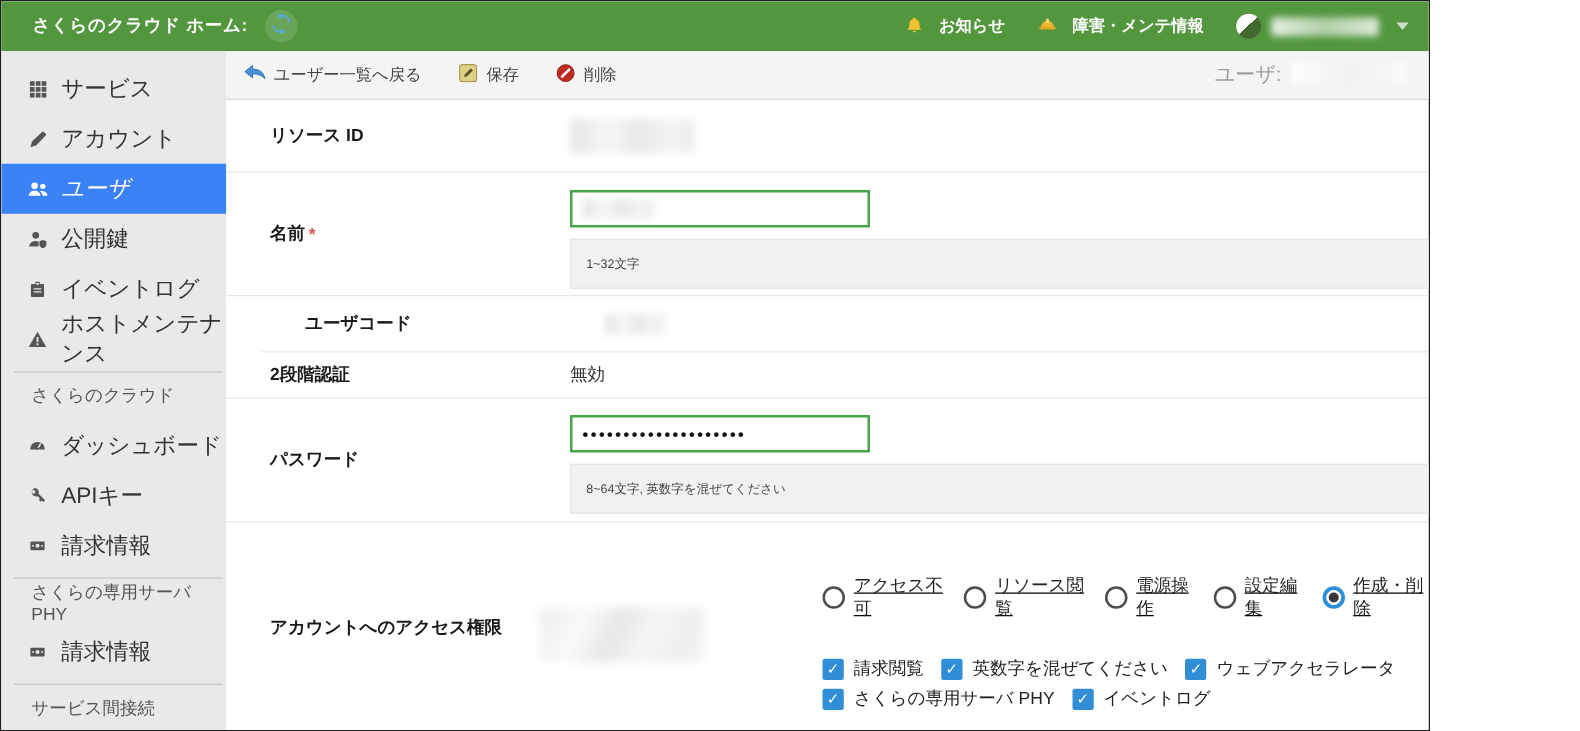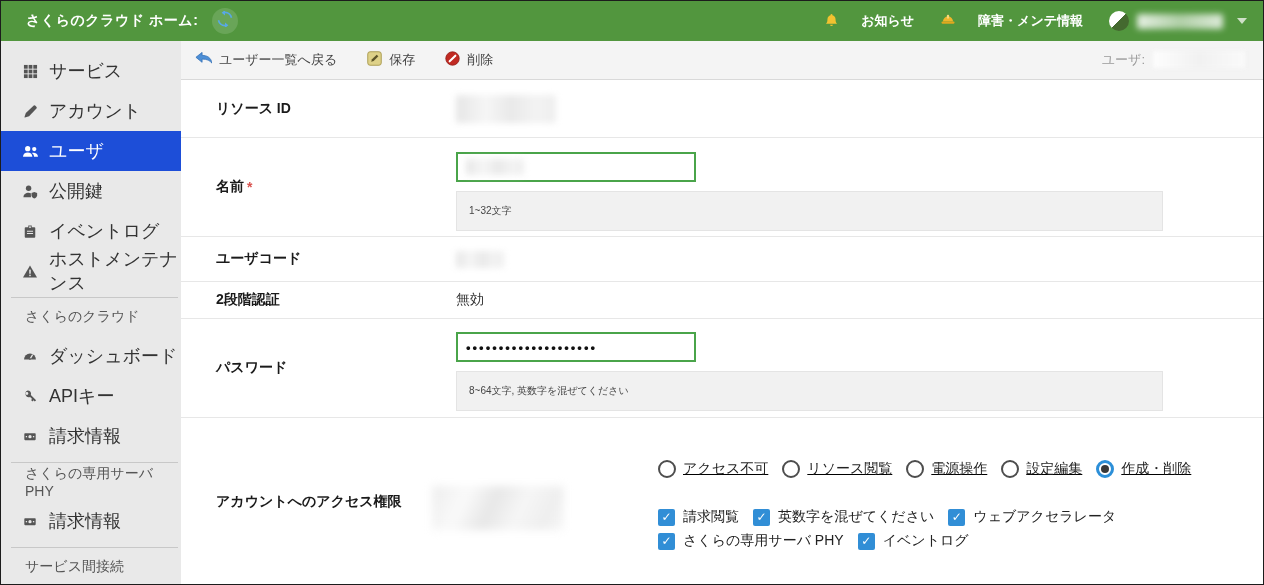--- a/index.html
+++ b/index.html
@@ -1,59 +1,59 @@
 <!DOCTYPE html>
 <html><head>
 <meta charset="utf-8">
 <style>
   * { margin:0; padding:0; box-sizing:border-box; }
   html,body { width:1264px; height:585px; font-family:"Liberation Sans","DejaVu Sans",sans-serif; }
-  .screen { width:1264px; height:585px; border:1px solid #1c1c1c; display:flex; flex-direction:column; overflow:hidden; background:#fff; }
+  .screen { width:1144px; height:585px; border:1px solid #1c1c1c; display:flex; flex-direction:column; overflow:hidden; background:#fff; }
 
   
   .topbar { height:40px; background:#52963e; display:flex; align-items:center; color:#fff; flex:0 0 auto; }
   .topbar-title { font-size:14px; font-weight:bold; padding-left:25px; letter-spacing:.5px; }
   .refresh-btn { margin-left:14px; width:26px; height:26px; border-radius:50%; background:#69a558; display:flex; align-items:center; justify-content:center; cursor:pointer; }
   .topbar-right { margin-left:auto; display:flex; align-items:center; gap:8px; padding-right:16px; }
-  .topbar-link { display:flex; align-items:center; gap:22px; font-size:13px; font-weight:bold; color:#fff; cursor:pointer; margin-right:18px; }
+  .topbar-link { display:flex; align-items:center; gap:12px; font-size:13px; font-weight:bold; color:#fff; cursor:pointer; margin-right:18px; }
   .avatar { width:20px; height:20px; border-radius:50%; background:linear-gradient(135deg,#ffffff 48%,#44692f 48%); }
   .caret-down { width:0; height:0; border-left:5px solid transparent; border-right:5px solid transparent; border-top:6px solid #cfe0c8; margin-left:6px; }
 
   .blur { filter:blur(3px); border-radius:2px; }
   .blur-light { background:linear-gradient(90deg,rgba(255,255,255,.85),rgba(255,255,255,.55),rgba(255,255,255,.8)); }
   .blur-gray { background:linear-gradient(90deg,#e6e6e6,#f6f6f6 30%,#e9e9e9 55%,#f3f3f3 80%,#eee); }
 
   
   .page-body { flex:1; display:flex; min-height:0; }
 
   
   .sidebar { width:180px; background:#e9e9e9; flex:0 0 auto; padding-top:10px; overflow:hidden; }
   .side-item { height:40px; display:flex; align-items:center; padding-left:20px; gap:10px; font-size:18px; color:#333; cursor:pointer; }
   .side-item .sicon { width:18px; display:flex; justify-content:center; color:#555; flex:0 0 auto; }
-  .side-item.selected { background:#1d4ed8; color:#fff; }
+  .side-item.selected { background:#3b82f6; color:#fff;font-style:italic; }
   .side-item.selected .sicon { color:#fff; }
   .side-divider { border-top:1px solid #c8c8c8; margin:6px 3px 0 10px; }
   .side-section { height:38px; display:flex; align-items:center; padding-left:24px; font-size:14px; color:#555; }
 
   
   .main { flex:1; display:flex; flex-direction:column; min-width:0; }
   .toolbar { height:39px; background:#f4f4f4; border-bottom:1px solid #d9d9d9; display:flex; align-items:center; padding:0 18px 0 14px; flex:0 0 auto; }
   .tool-btn { display:flex; align-items:center; gap:7px; font-size:13px; color:#444; cursor:pointer; margin-right:30px; }
-  .toolbar-user { margin-left:auto; display:flex; align-items:flex-start; gap:8px; font-size:13px; color:#999; }
+  .toolbar-user { margin-left:auto; display:flex; align-items:flex-start; gap:8px; font-size:16px; color:#999; }
   .toolbar-user-redacted { width:92px; height:17px; background:linear-gradient(90deg,#fdfdfd,#f1f1f1,#fafafa); filter:blur(2px); }
 
   .form { flex:1; overflow:hidden; }
   .form-row { display:flex; border-bottom:1px solid #e7e7e7; }
   .row-label { width:275px; padding-left:35px; flex:0 0 auto; font-size:14px; font-weight:bold; color:#1a1a1a; display:flex; align-items:center; }
   .req { color:#d9534f; margin-left:3px; font-weight:bold; }
   .row-value { display:flex; align-items:center; font-size:14px; color:#333; }
 
   .row-resource { height:58px; }
   .row-name { height:99px; }
-  .row-usercode { height:45px; }
+  .row-usercode { height:45px;margin-left:28px; }
   .row-twofactor { height:37px; }
   .row-password { height:99px; }
   .row-permissions { height:168px; position:relative; border-bottom:none; }
 
   .stack-value { display:flex; flex-direction:column; }
   .row-name .stack-value { padding-top:14px; }
   .row-password .stack-value { padding-top:13px; }
   .text-input { width:240px; height:30px; border:2px solid #4aa44a; background:#fff; padding:0 8px; font-size:13px; display:flex; align-items:center; }
   .hint-box { width:707px; height:40px; margin-top:9px; background:#f1f1f1; border:1px solid #e4e4e4; display:flex; align-items:center; padding-left:12px; font-size:10px; color:#444; }
   .password-dots { font-size:13px; font-weight:bold; letter-spacing:2px; color:#111; }

